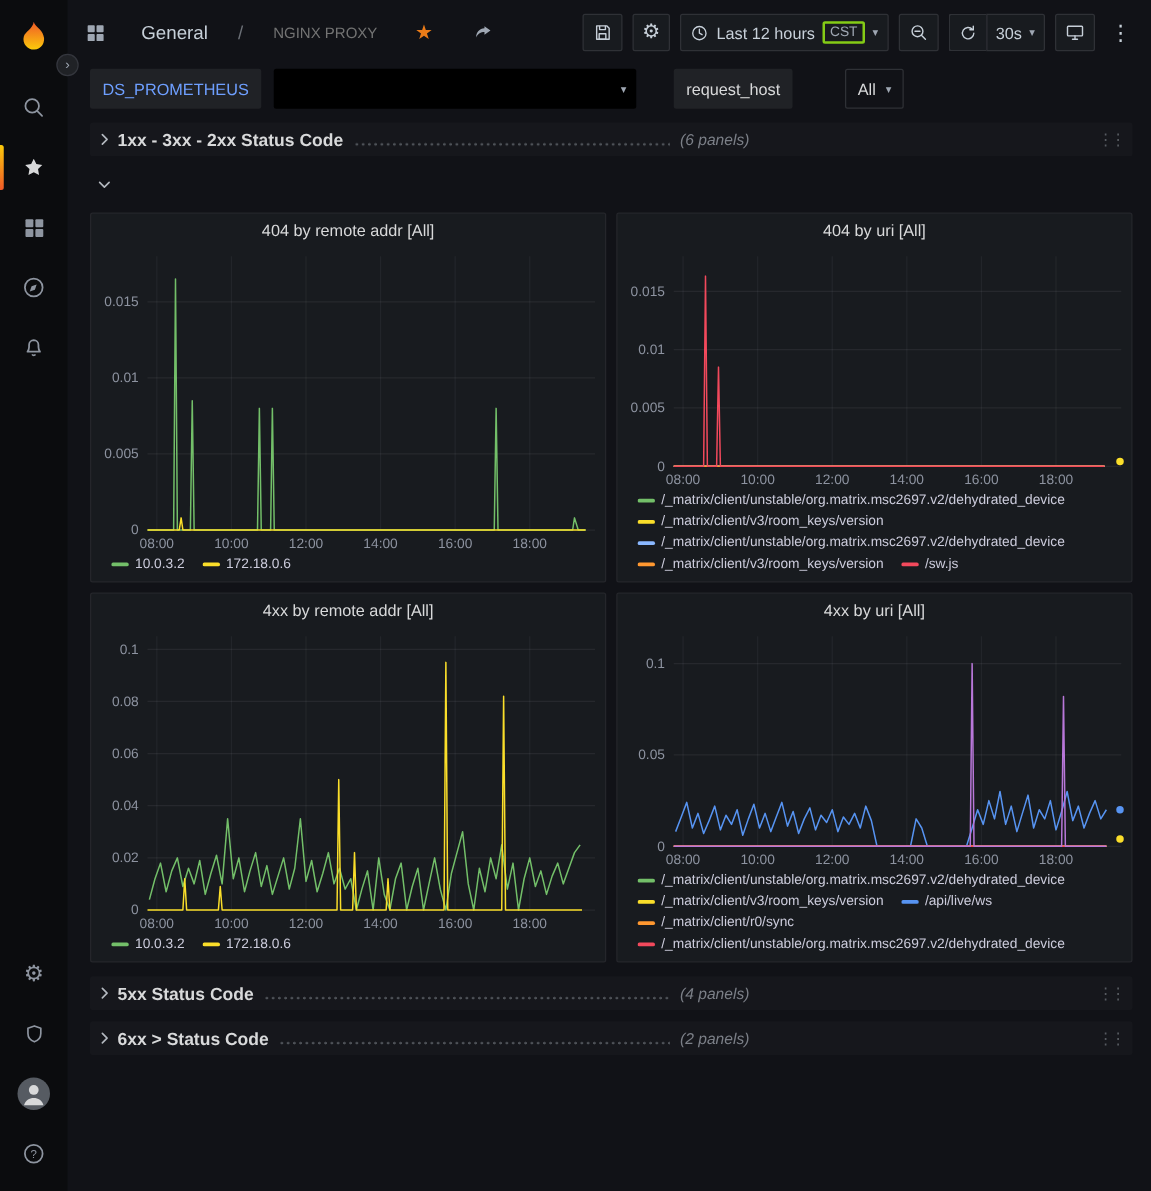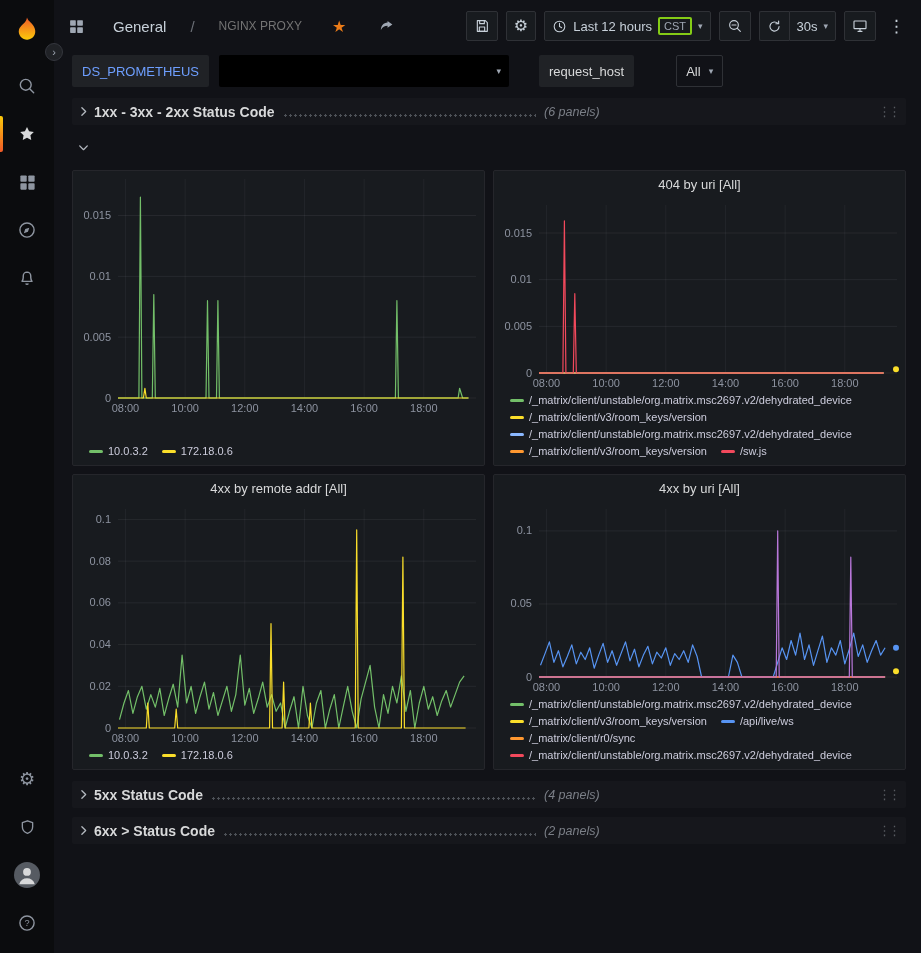--- a/index.html
+++ b/index.html
@@ -266,20 +266,21 @@
           <svg class="icon" width="13" height="13" viewBox="0 0 24 24" fill="none" stroke="currentColor" stroke-width="2.4" stroke-linecap="round" stroke-linejoin="round">
               <polyline points="5 9 12 16 19 9"></polyline>
             </svg>
         </span>
         <span class="row-count"></span>
         <span class="row-drag">⋮⋮</span>
       </div>
 
       <div class="panel-grid">
         <section class="panel">
+          <div class="panel-title">404 by remote addr [All]</div>
           <div class="panel-chart"><svg width="411" height="245">
                 <line x1="52.458333333333336" y1="8" x2="52.458333333333336" y2="227" stroke="rgba(204,204,220,0.06)"></line>
                 <text x="52.458333333333336" y="241" text-anchor="middle">08:00</text>
                 <line x1="112.125" y1="8" x2="112.125" y2="227" stroke="rgba(204,204,220,0.06)"></line>
                 <text x="112.125" y="241" text-anchor="middle">10:00</text>
                 <line x1="171.79166666666669" y1="8" x2="171.79166666666669" y2="227" stroke="rgba(204,204,220,0.06)"></line>
                 <text x="171.79166666666669" y="241" text-anchor="middle">12:00</text>
                 <line x1="231.45833333333334" y1="8" x2="231.45833333333334" y2="227" stroke="rgba(204,204,220,0.06)"></line>
                 <text x="231.45833333333334" y="241" text-anchor="middle">14:00</text>
                 <line x1="291.125" y1="8" x2="291.125" y2="227" stroke="rgba(204,204,220,0.06)"></line>

